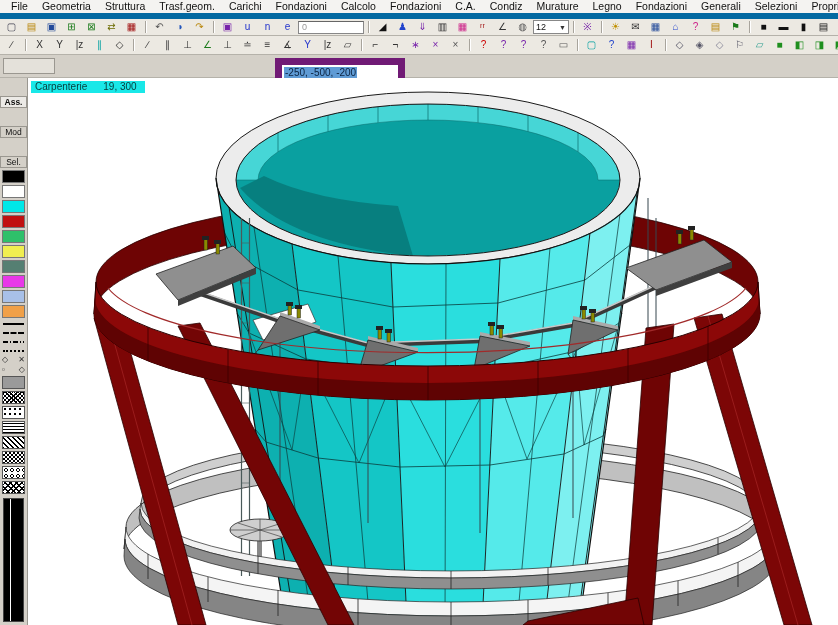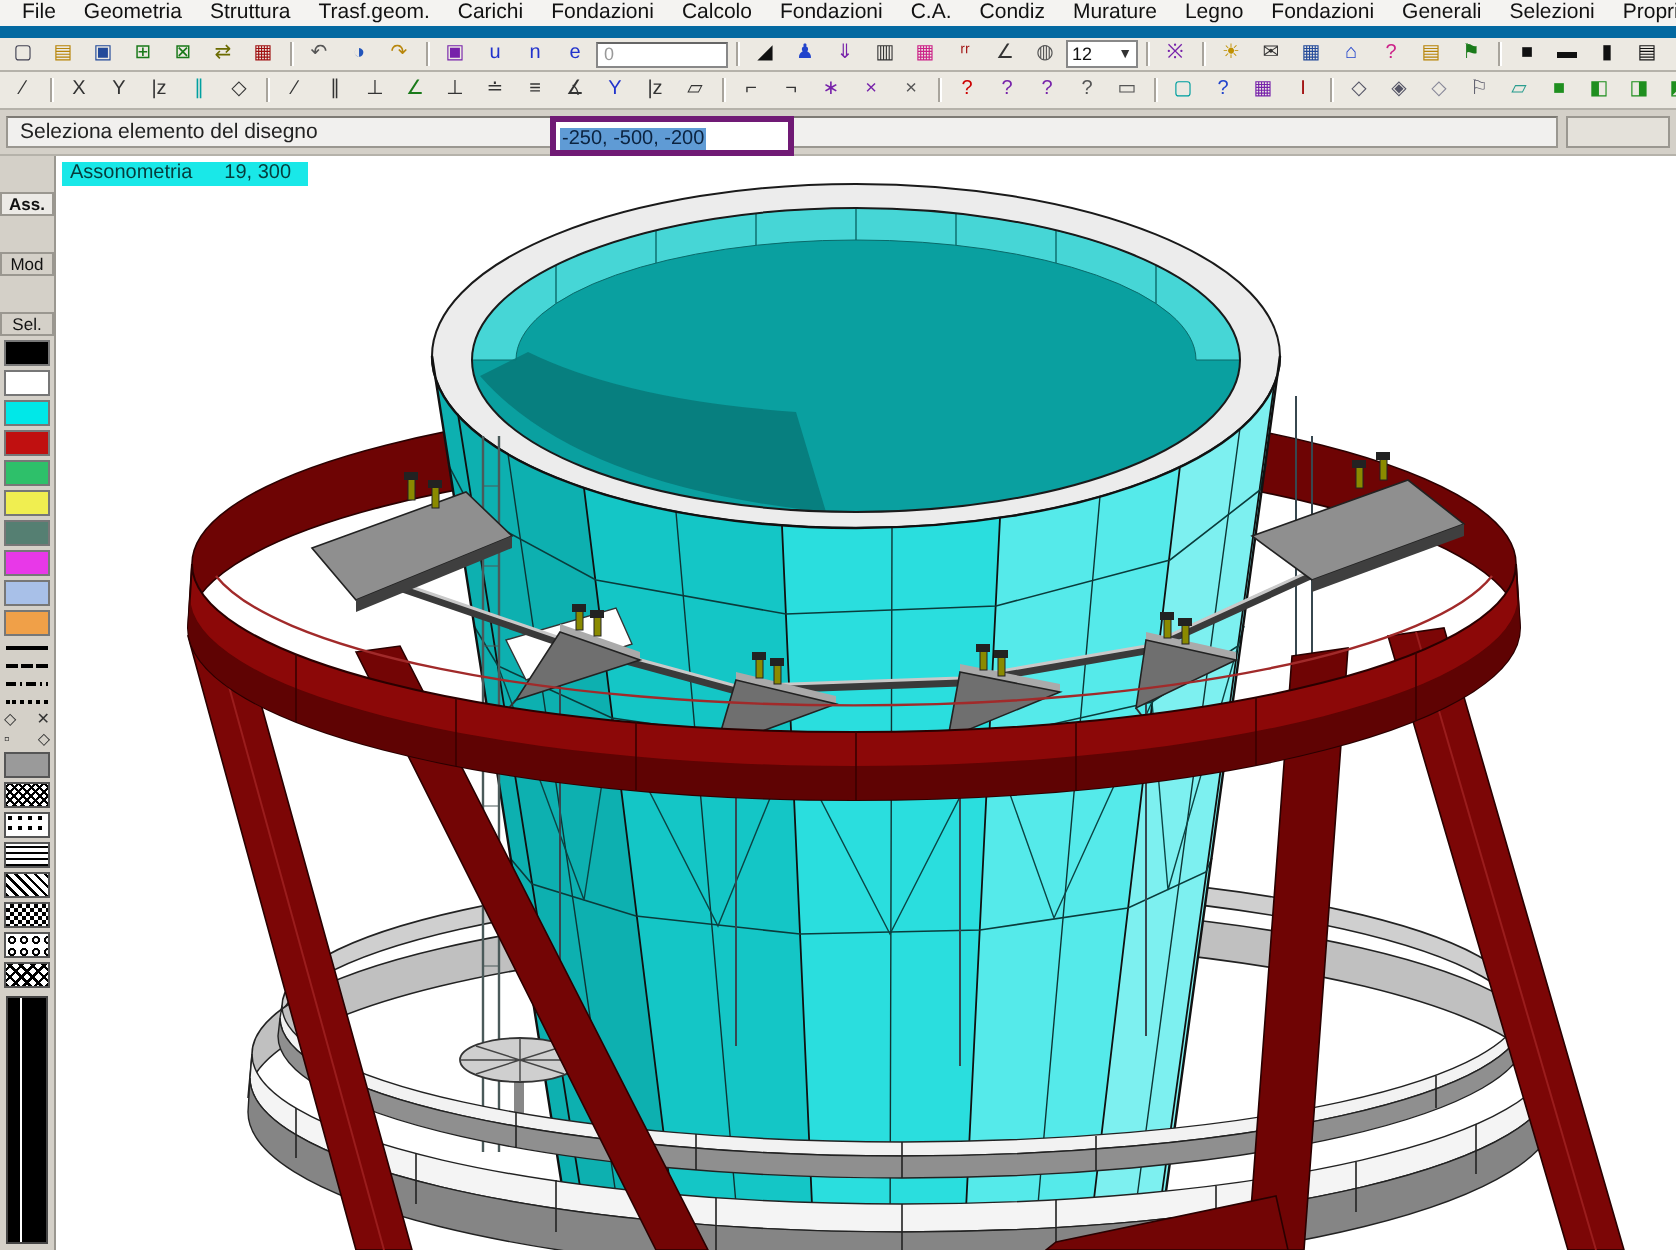--- a/index.html
+++ b/index.html
@@ -25,21 +25,21 @@
          display:flex;align-items:center;justify-content:space-between;padding:0 2px;flex:none}
   .tb-dd .arr{font-size:7px;color:#333}
   
   .promptrow{height:20px;background:#d4d0c8;display:flex;align-items:center;
              padding:1px 3px;gap:4px;position:relative;border-bottom:1px solid #b5b2aa}
   .prompt-box{flex:1;height:14px;background:#f1f0ee;border:1px solid #9a9790;
               border-top-color:#7d7a74;display:flex;align-items:center;padding:0 6px;
               font-size:10.5px;color:#222}
   .prompt-end{width:50px;height:14px;background:#e4e1da;border:1px solid #9a9790}
   .coord-input{position:absolute;left:275px;top:3px;width:112px;height:14px;background:#fff;
-               border:3px solid #701a75;display:flex;align-items:flex-end;padding:0 2px;font-size:10px}
+               border:7px solid #701a75;display:flex;align-items:center;padding:0 2px;font-size:10px}
   .coord-input .sel{background:#5f9bd5;color:#0b2340;padding:0 1px}
   
   .main{display:flex;height:547px}
   .leftcol{width:27px;background:#d4d0c8;display:flex;flex-direction:column;align-items:center}
   .vtab{width:25px;height:10px;font-size:8.5px;line-height:10px;text-align:center;
         background:#d4d0c8;border:1px solid #9a9790;margin-top:18px;cursor:default}
   .vtab.active{background:#eceae6;font-weight:bold}
   .swatch{width:21px;height:11px;border:1px solid #777;margin-top:2px;flex:none;cursor:default}
   .lstyle{width:21px;height:7px;margin-top:2px;flex:none;display:flex;align-items:center}
   .lstyle i{display:block;width:100%;height:0;border-top:2px solid #000}
@@ -331,23 +331,20 @@
     </div>
     <div class="tb-btn">
       <span style="color: rgb(31, 143, 31);">◨</span>
     </div>
     <div class="tb-btn">
       <span style="color: rgb(31, 143, 31);">◩</span>
     </div>
   </div>
 
 <div class="promptrow">
-  <div class="prompt-box">
-    <span>Seleziona  elemento del disegno</span>
-  </div>
   <div class="prompt-end"></div>
   <div class="coord-input">
     <span class="sel">-250, -500, -200</span>
   </div>
 </div>
 
 <div class="main">
   <div class="leftcol" id="leftcol">
       <div class="vtab active">Ass.</div>
       <div class="vtab">Mod</div>
@@ -388,21 +385,21 @@
       <div class="pat pat-3"></div>
       <div class="pat pat-4"></div>
       <div class="pat pat-5"></div>
       <div class="pat pat-6"></div>
       <div class="pat pat-7"></div>
       <div class="penbar"></div>
     </div>
 
   <div class="canvas">
     <div class="viewchip">
-      <span>Assonometria</span>
+      <span>Carpenterie</span>
       <span>19, 300</span>
     </div>
 
     
     <svg width="811" height="547" viewBox="0 0 811 547">
 
       <g>
         <path d="M113 425A310 68 0 0 1 733 425L735 436A312 70 0 0 0 111 436Z" fill="#cfcfcf" stroke="#222" stroke-width="0.8"></path>
         <path d="M98 449A325 75 0 0 1 748 449L750 471A327 79 0 0 0 96 471Z" fill="#c0c0c0" stroke="#222" stroke-width="0.8"></path>
       </g>

